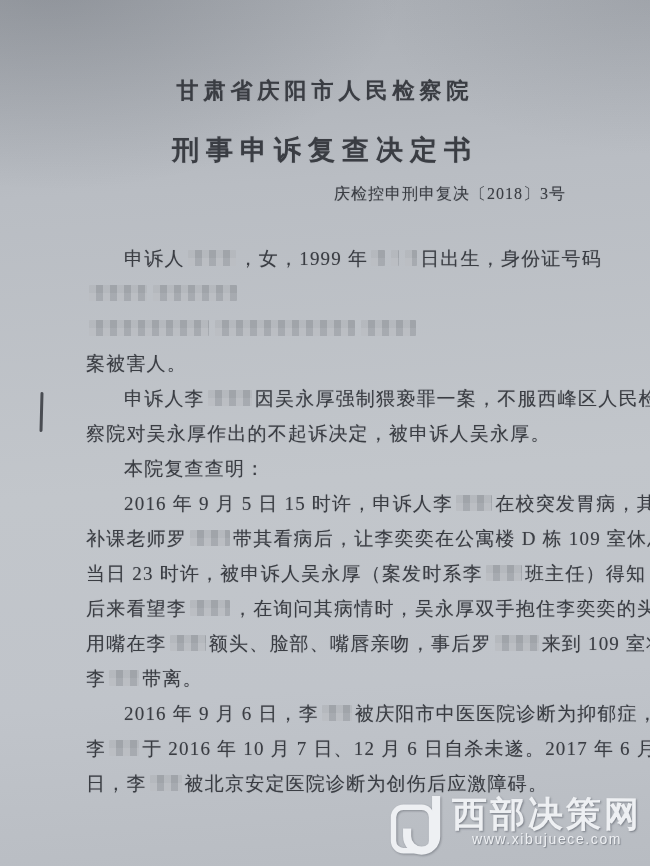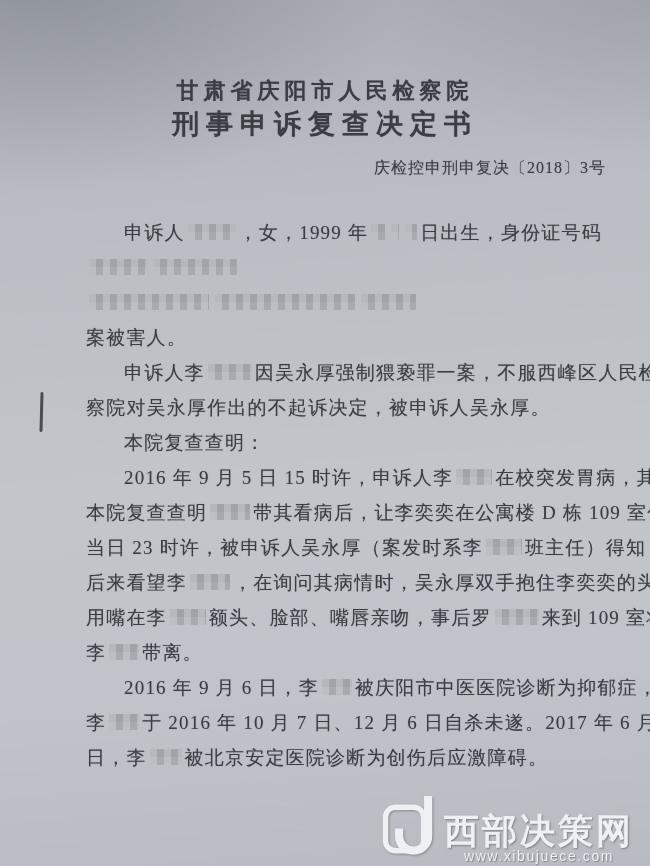--- a/index.html
+++ b/index.html
@@ -17,29 +17,29 @@
   .doc-text { color:#3a3d43; text-shadow: 0 0 1px rgba(58,61,67,0.35); }
 
   .org-title {
     padding-top: 76px;
     text-align: center;
     font-size: 22px;
     letter-spacing: 5px;
     font-weight: 600;
   }
   .doc-title {
-    margin-top: 0;
+    margin-top: 26px;
     text-align: center;
     font-size: 27px;
     font-weight: bold;
     letter-spacing: 7px;
   }
   .doc-number {
     margin-top: 16px;
-    padding-right: 44px;
+    padding-right: 84px;
     text-align: right;
     font-size: 16px;
     letter-spacing: 1px;
   }
 
   .doc-body {
     margin: 36px 88px 0 86px;
     font-size: 19px;
     letter-spacing: 1.2px;
   }
@@ -64,24 +64,24 @@
     width: 2.5px;
     height: 40px;
     background: #34373d;
     border-radius: 2px;
     transform: rotate(1.5deg);
     opacity: 0.85;
   }
 
   .watermark {
     position: absolute;
-    right: 16px;
+    right: 8px;
     bottom: 2px;
     display: flex;
-    align-items: flex-end;
+    align-items: flex-start;
     gap: 5px;
     color: #eef0f3;
     font-family: "Liberation Sans", sans-serif;
   }
   .wm-logo { flex: 0 0 auto; filter: drop-shadow(1px 1px 1px rgba(70,75,85,0.45)); }
   .wm-name {
     font-size: 35px;
     font-weight: bold;
     letter-spacing: 3px;
     line-height: 1.05;
@@ -109,21 +109,21 @@
 
     <div class="doc-body">
         <div class="line indent"><span>申诉人</span><span class="redact" style="width: 48px;"></span><span>，女，1999 年</span><span class="redact" style="width: 14px;"></span><span class="redact" style="width: 8px;"></span><span class="redact" style="width: 12px;"></span><span>日出生，身份证号码</span></div>
         <div class="line"><span class="redact" style="width: 58px;"></span><span class="redact" style="width: 84px;"></span></div>
         <div class="line"><span class="redact" style="width: 120px;"></span><span class="redact" style="width: 140px;"></span><span class="redact" style="width: 55px;"></span></div>
         <div class="line"><span>案被害人。</span></div>
         <div class="line indent"><span>申诉人李</span><span class="redact" style="width: 44px;"></span><span>因吴永厚强制猥亵罪一案，不服西峰区人民检</span></div>
         <div class="line"><span>察院对吴永厚作出的不起诉决定，被申诉人吴永厚。</span></div>
         <div class="line indent"><span>本院复查查明：</span></div>
         <div class="line indent"><span>2016 年 9 月 5 日 15 时许，申诉人李</span><span class="redact" style="width: 36px;"></span><span>在校突发胃病，其</span></div>
-        <div class="line"><span>本院复查查明</span><span class="redact" style="width: 40px;"></span><span>带其看病后，让李奕奕在公寓楼 D 栋 109 室休息。</span></div>
+        <div class="line"><span>补课老师罗</span><span class="redact" style="width: 40px;"></span><span>带其看病后，让李奕奕在公寓楼 D 栋 109 室休息。</span></div>
         <div class="line"><span>当日 23 时许，被申诉人吴永厚（案发时系李</span><span class="redact" style="width: 36px;"></span><span>班主任）得知</span></div>
         <div class="line"><span>后来看望李</span><span class="redact" style="width: 40px;"></span><span>，在询问其病情时，吴永厚双手抱住李奕奕的头，</span></div>
         <div class="line"><span>用嘴在李</span><span class="redact" style="width: 36px;"></span><span>额头、脸部、嘴唇亲吻，事后罗</span><span class="redact" style="width: 44px;"></span><span>来到 109 室将</span></div>
         <div class="line"><span>李</span><span class="redact" style="width: 30px;"></span><span>带离。</span></div>
         <div class="line indent"><span>2016 年 9 月 6 日，李</span><span class="redact" style="width: 30px;"></span><span>被庆阳市中医医院诊断为抑郁症，</span></div>
         <div class="line"><span>李</span><span class="redact" style="width: 30px;"></span><span>于 2016 年 10 月 7 日、12 月 6 日自杀未遂。2017 年 6 月 1</span></div>
         <div class="line"><span>日，李</span><span class="redact" style="width: 32px;"></span><span>被北京安定医院诊断为创伤后应激障碍。</span></div>
       </div>
   </div>
 

